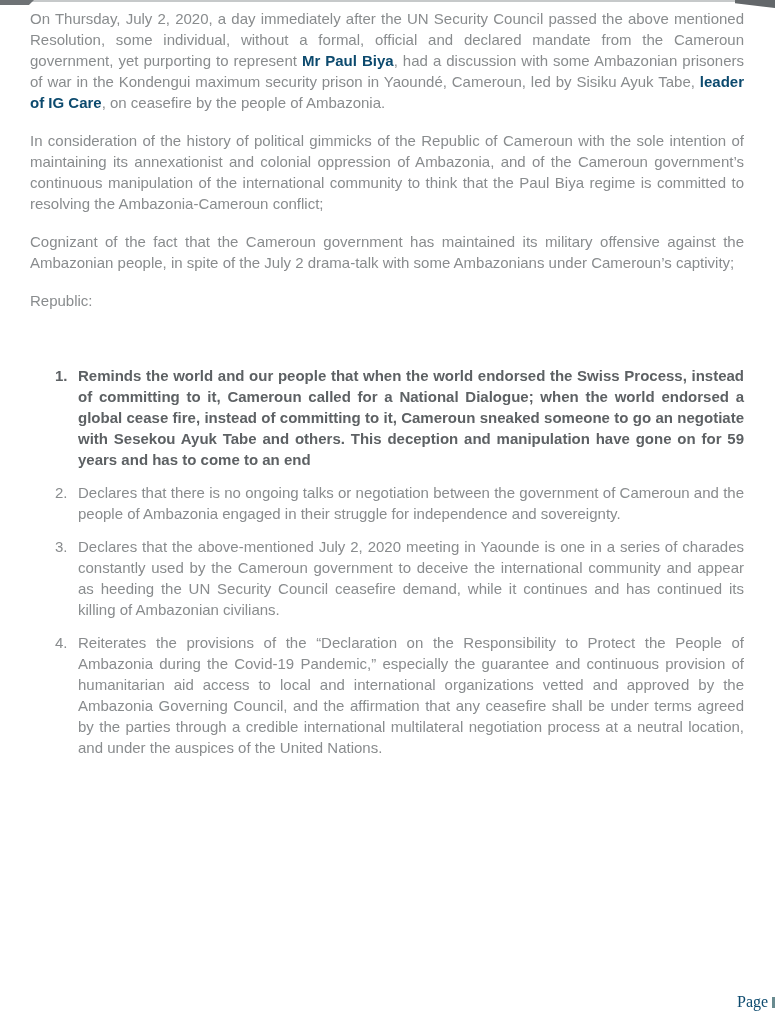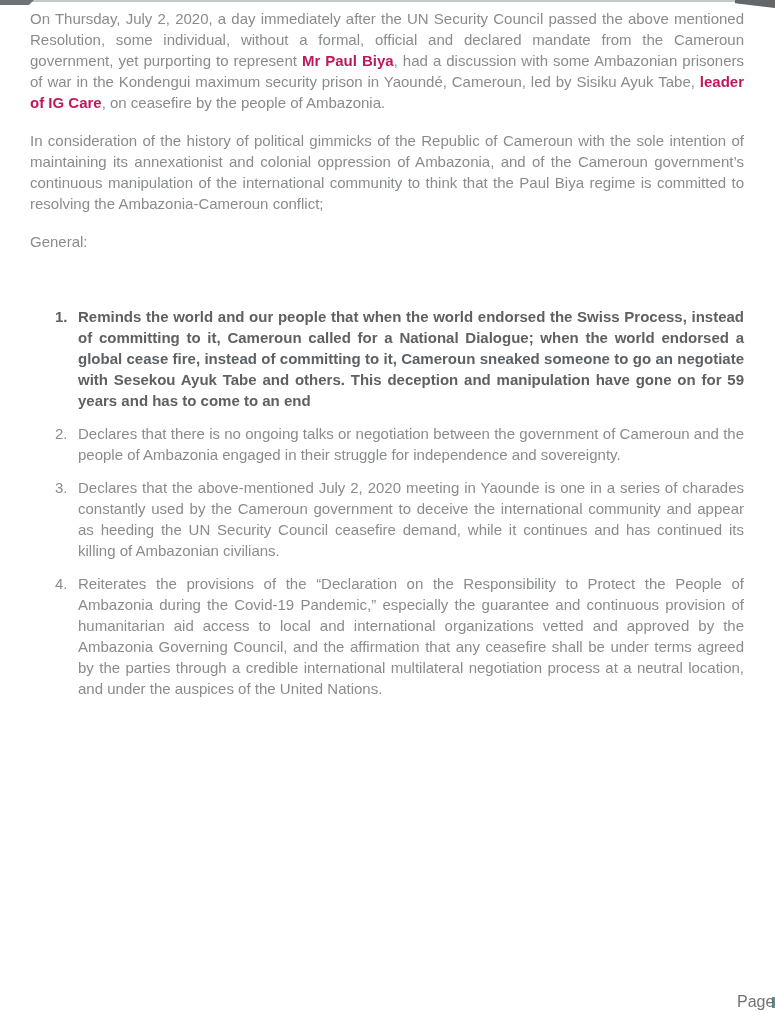--- a/index.html
+++ b/index.html
@@ -19,21 +19,21 @@
     color: #898c8e;
     font-size: 15px;
     line-height: 21px;
   }
   .para {
     margin: 0 0 17px 0;
     text-align: justify;
   }
   .para .bold-seg {
     font-weight: 700;
-    color: #be185d;
+    color: #0c4a6e;
   }
   .numbered-list {
     margin-top: 54px;
     margin-left: 25px;
   }
   .list-item {
     display: flex;
     margin: 0 0 12px 0;
   }
   .item-number {
@@ -68,24 +68,24 @@
     top: 0; left: 735px;
     width: 40px; height: 8px;
     background: #63676a;
     clip-path: polygon(0 0, 100% 0, 100% 100%, 0 40%);
   }
   
   .page-footer {
     position: absolute;
     top: 993px;
     left: 737px;
-    font-family: Liberation Sans, sans-serif;
+    font-family: Liberation Serif, serif;
     font-size: 16px;
     line-height: 18px;
-    color: #737373;
+    color: #0c4a6e;
     white-space: nowrap;
   }
   .page-number-sliver {
     position: absolute;
     top: 997px;
     left: 772px;
     width: 3px;
     height: 11px;
     background: #436e74;
     opacity: 0.8;
@@ -98,23 +98,24 @@
 <div class="scan-mark-left"></div>
 <div class="scan-mark-right"></div>
 
 <div class="page-content">
 
   <p class="para"><span>On Thursday, July 2, 2020, a day immediately after the UN Security Council passed the above mentioned Resolution, some individual, without a formal, official and declared mandate from the Cameroun government, yet purporting to represent </span><span class="bold-seg">Mr Paul Biya</span><span>, had a discussion with some Ambazonian prisoners of war in the Kondengui maximum security prison in Yaoundé, Cameroun, led by Sisiku Ayuk Tabe, </span><span class="bold-seg">leader of IG Care</span><span>, on ceasefire by the people of Ambazonia.</span></p>
 
 
   <p class="para"><span>In consideration of the history of political gimmicks of the Republic of Cameroun with the sole intention of maintaining its annexationist and colonial oppression of Ambazonia, and of the Cameroun government’s continuous manipulation of the international community to think that the Paul Biya regime is committed to resolving the Ambazonia-Cameroun conflict;</span></p>
 
+  <p class="para"><span>Cognizant of the fact that the Cameroun government has maintained its military offensive against the Ambazonian people, in spite of the July 2 drama-talk with some Ambazonians under Cameroun’s captivity;</span></p>
 
 
-  <p class="para"><span>General:</span></p>
+  <p class="para"><span>Republic:</span></p>
 
   <div class="numbered-list">
 
     <div class="list-item bold-item">
       <span class="item-number">1.</span>
       <span class="item-text">Reminds the world and our people that when the world endorsed the Swiss Process, instead of committing to it, Cameroun called for a National Dialogue; when the world endorsed a global cease fire, instead of committing to it, Cameroun sneaked someone to go an negotiate with Sesekou Ayuk Tabe and others. This deception and manipulation have gone on for 59 years and has to come to an end</span>
     </div>
 
     <div class="list-item">
       <span class="item-number">2.</span>

